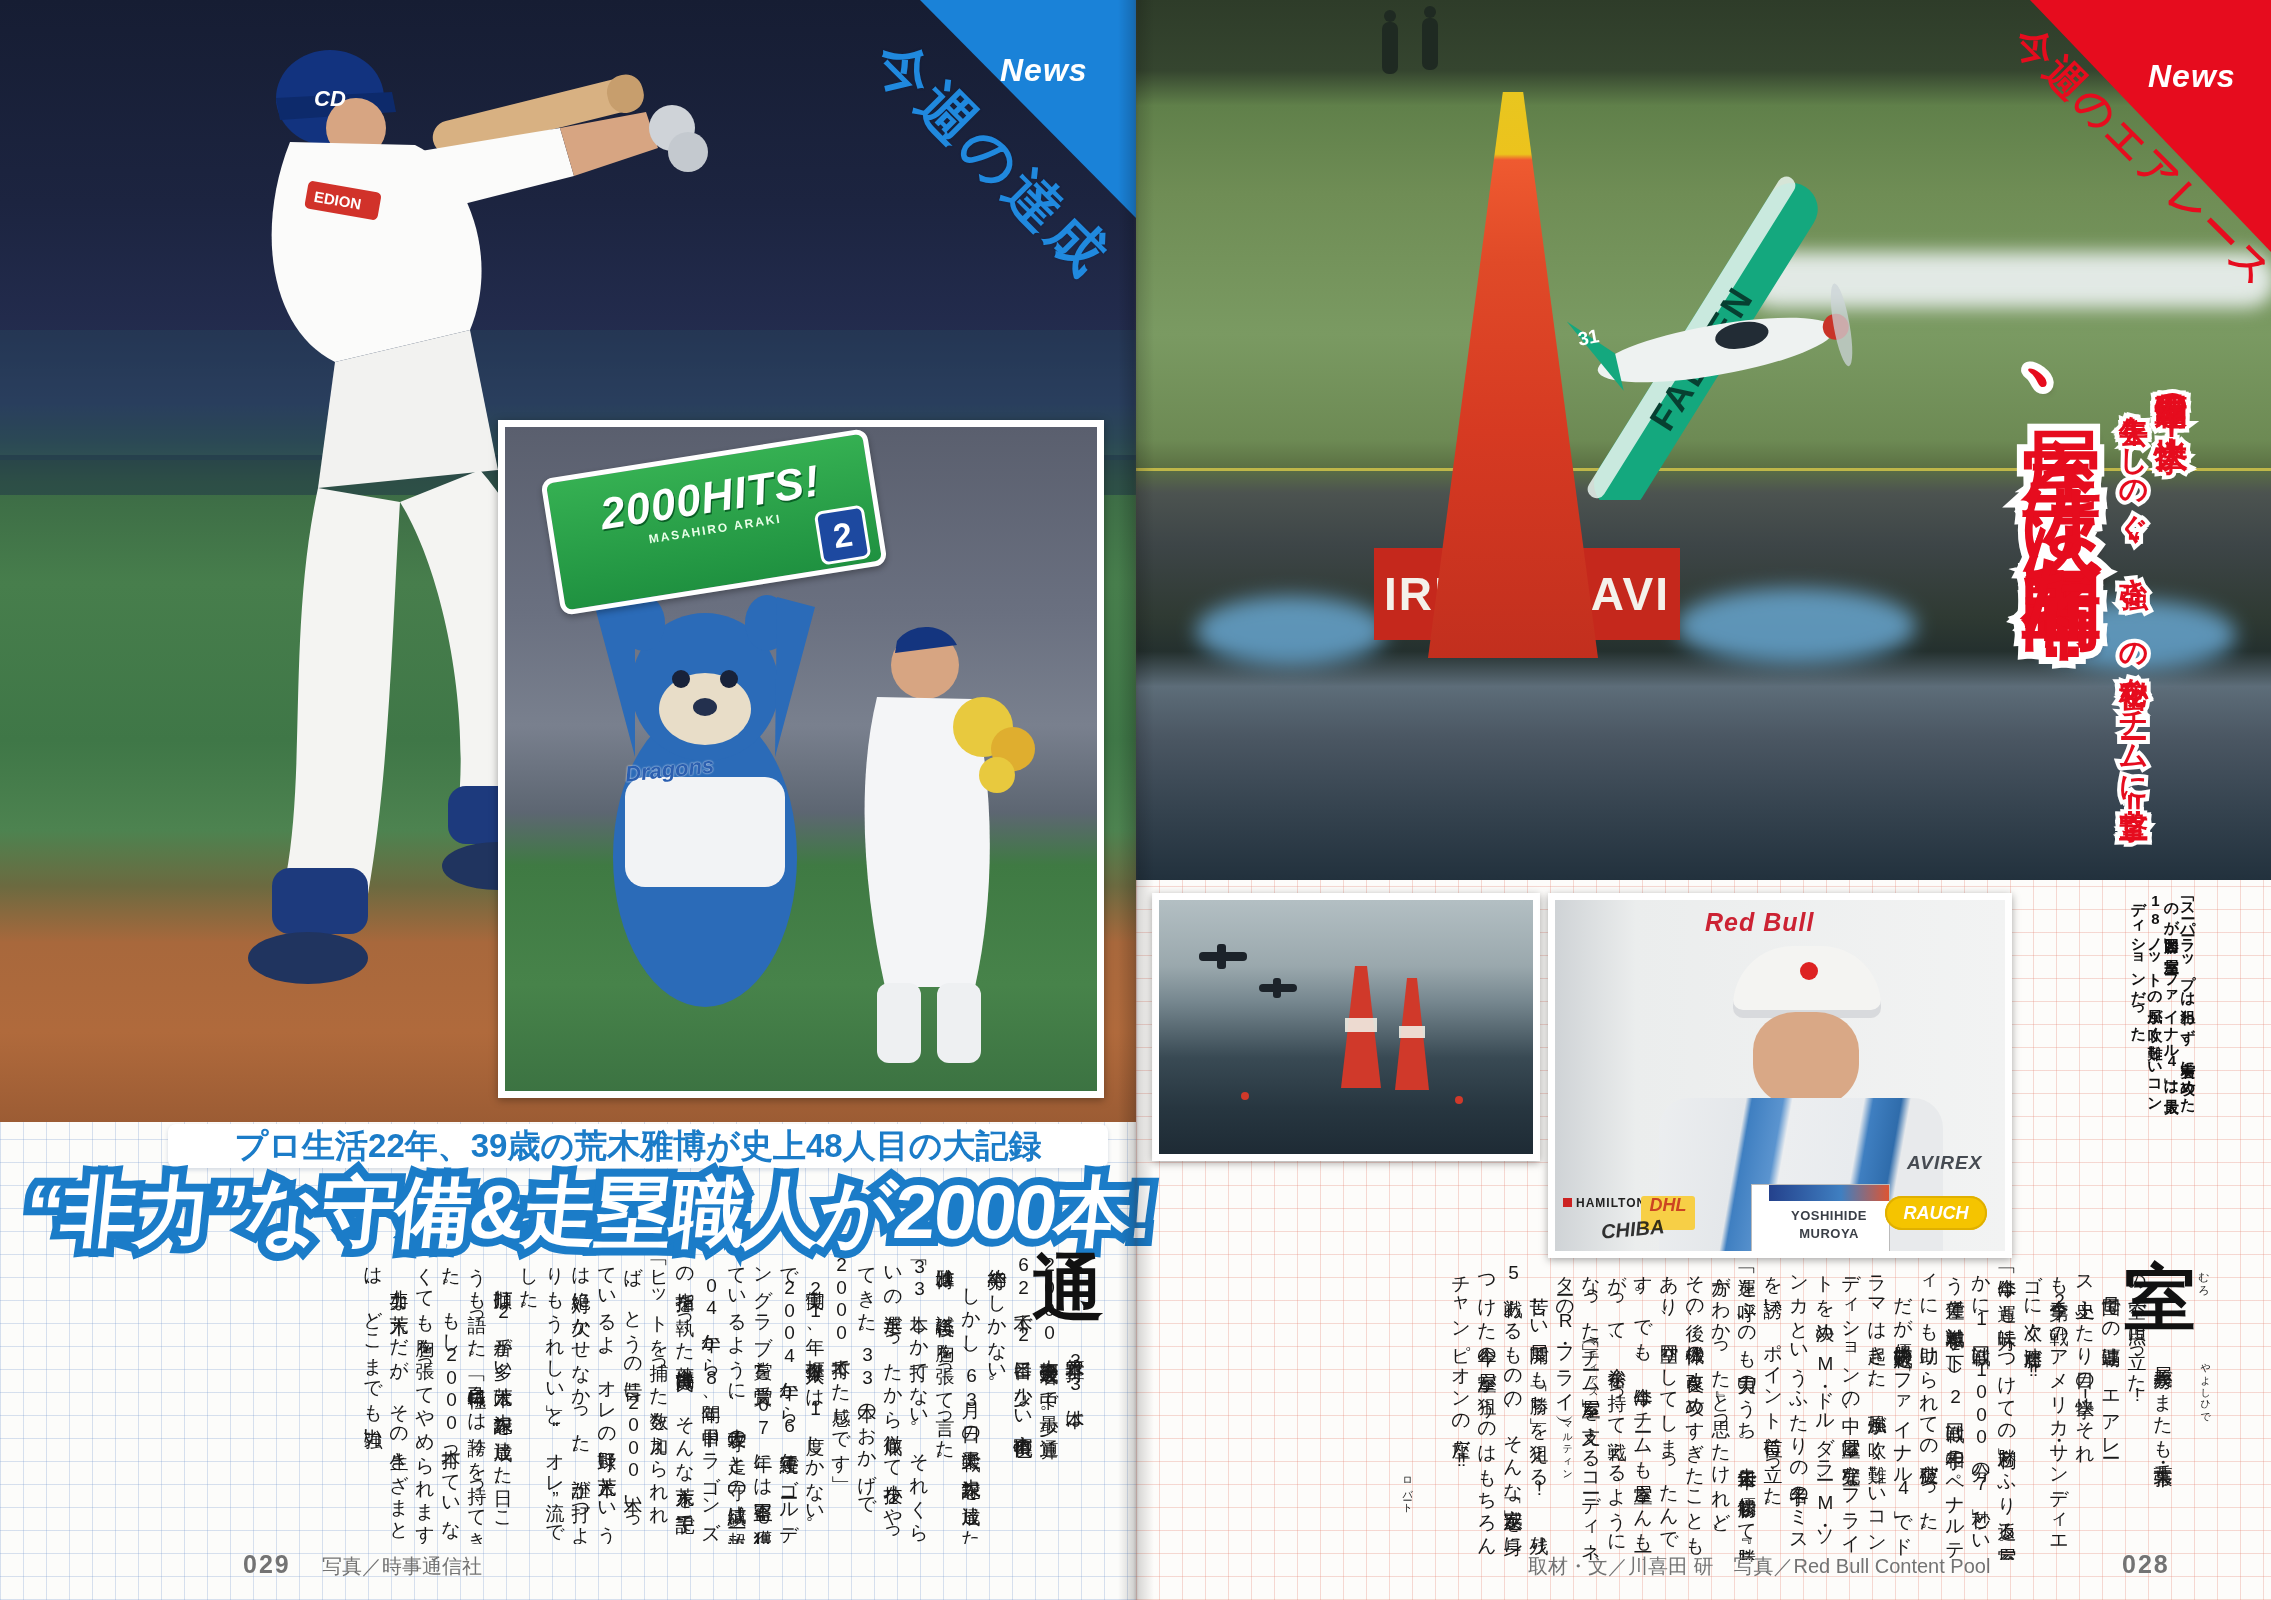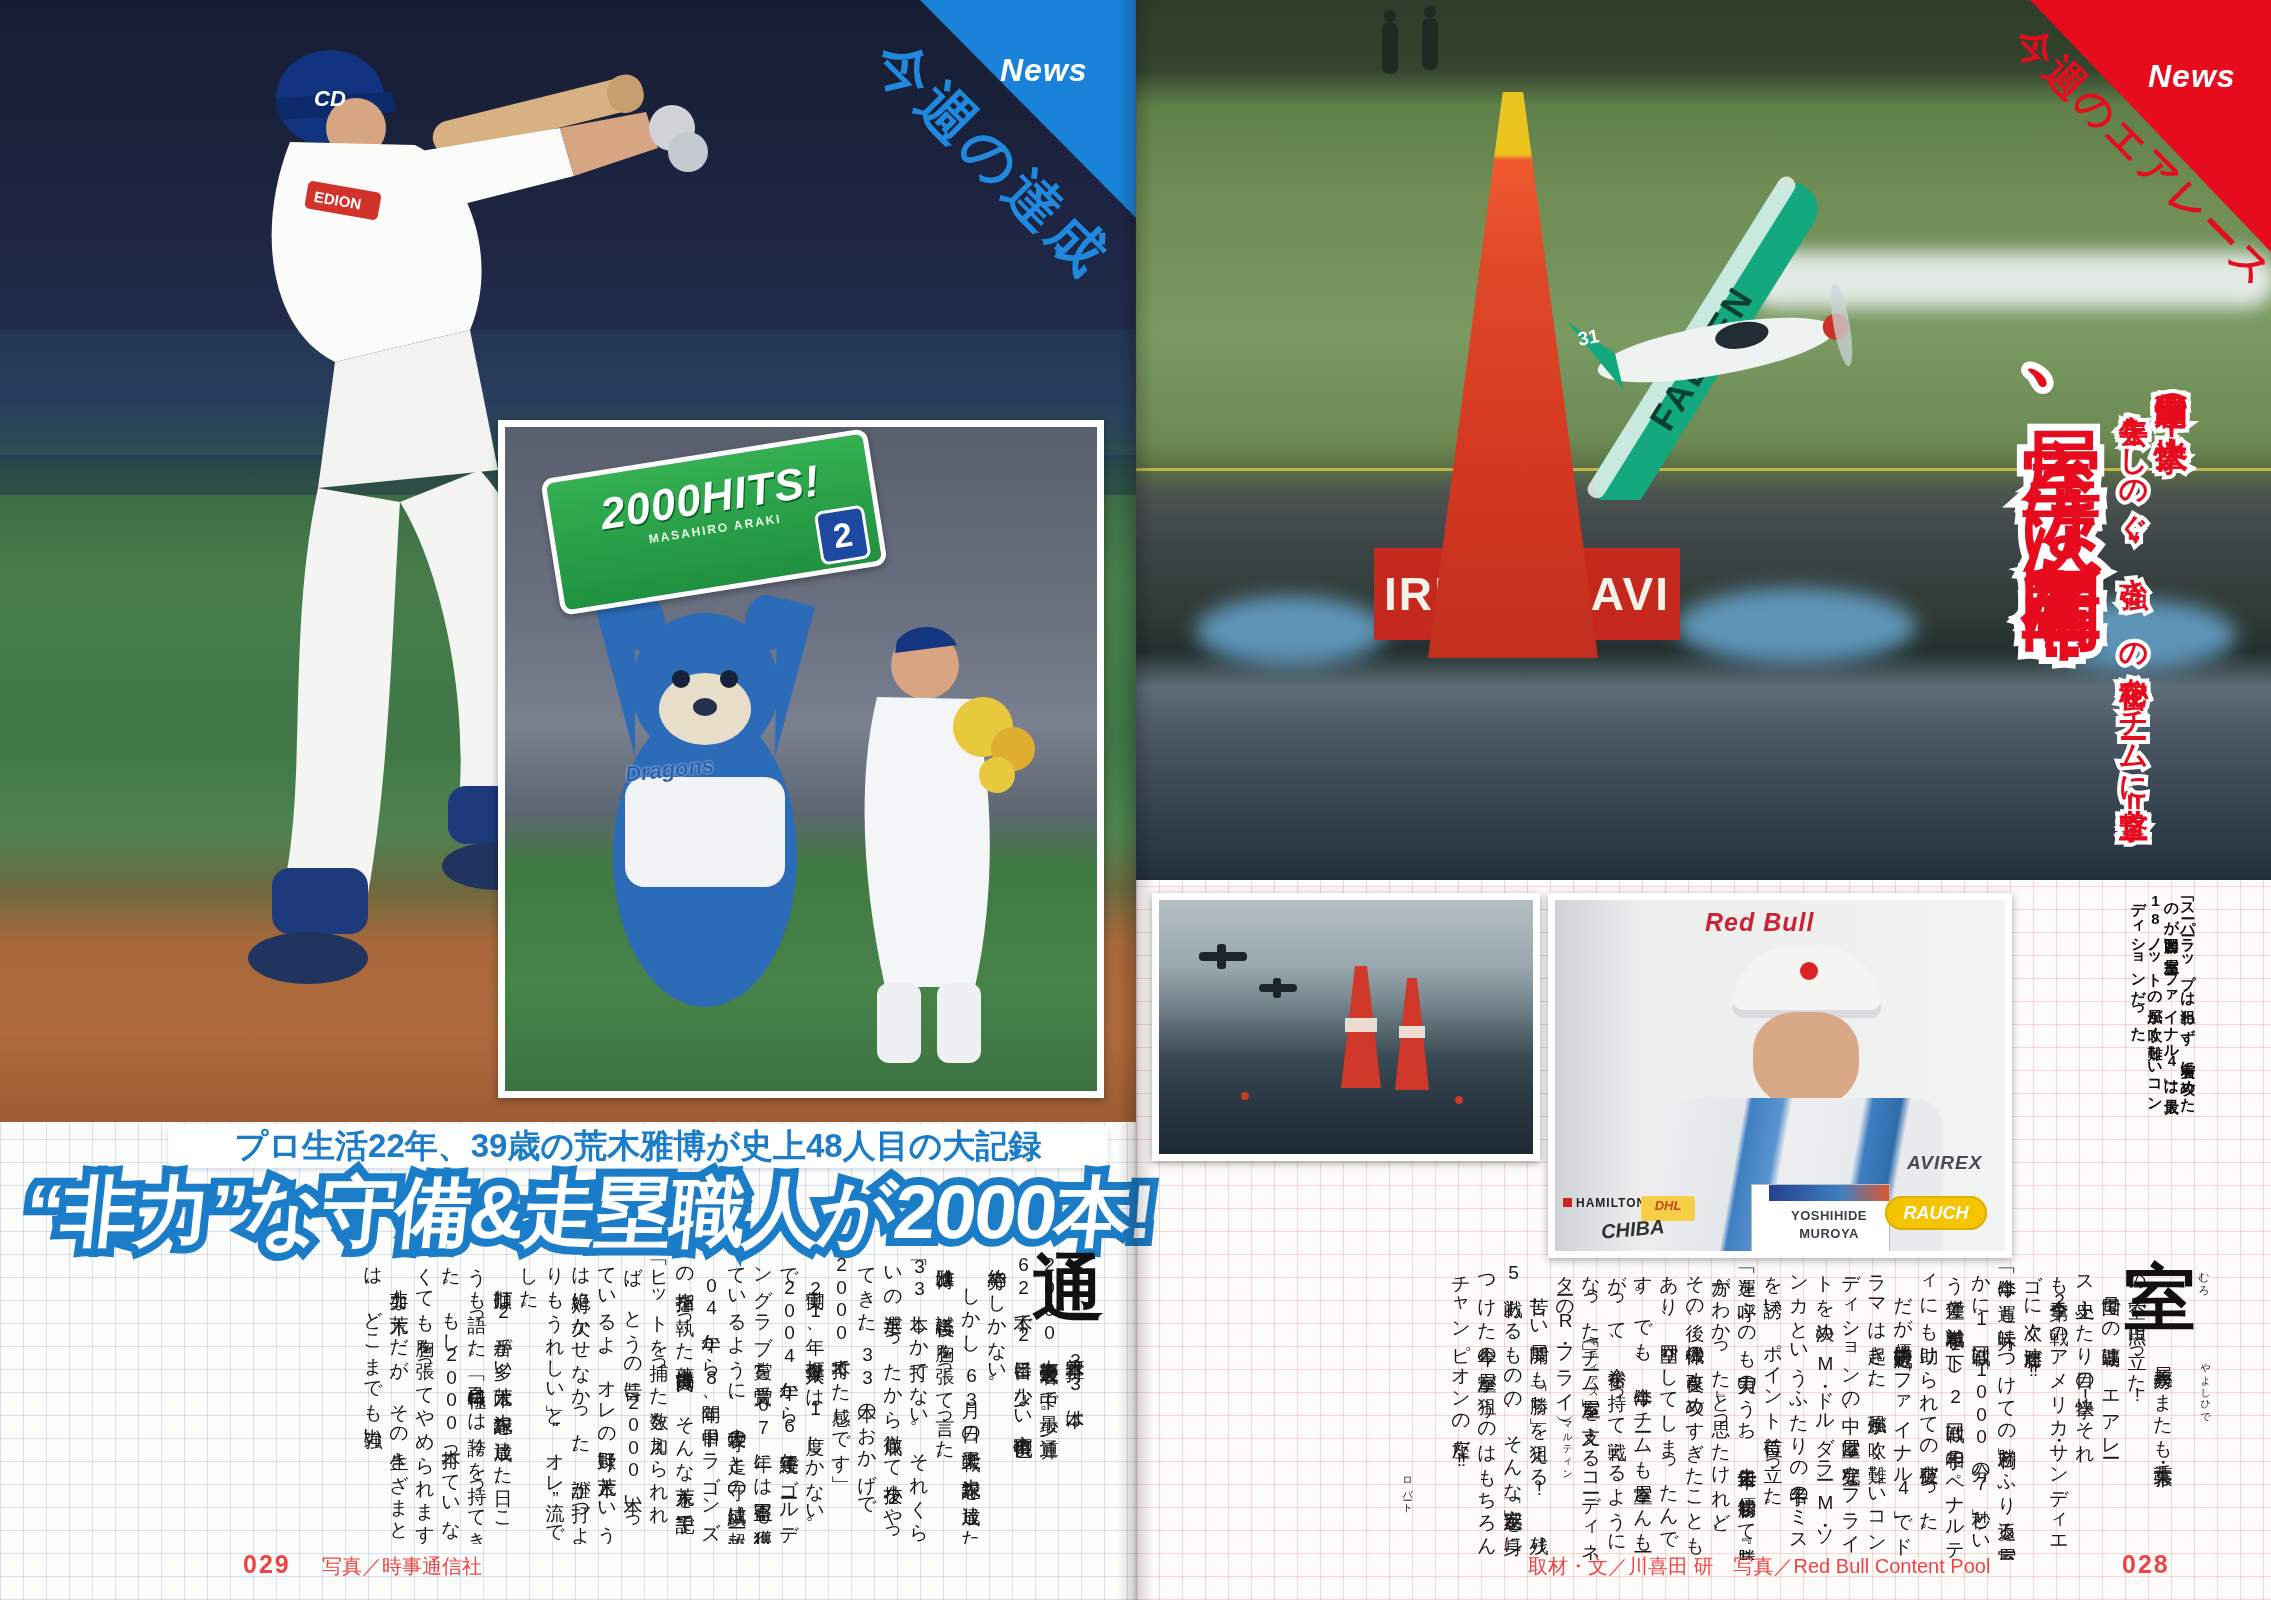--- a/index.html
+++ b/index.html
@@ -70,21 +70,21 @@
     letter-spacing:1.5px; color:#191919; white-space:pre-wrap; overflow:hidden; z-index:10; font-weight:500; }
   .vbody .dc-spacer { float:right; width:82px; height:94px; }
   .dropcap { position:absolute; font-size:72px; font-weight:900; color:#111; z-index:11; line-height:1; }
   .vb-left { left:62px; top:1254px; width:1052px; height:290px; }
   .dc-left { left:1032px; top:1252px; }
   .vb-right { left:1152px; top:1262px; width:1050px; height:298px; }
   .dc-right { left:2124px; top:1262px; }
   .ruby-v { position:absolute; writing-mode:vertical-rl; text-orientation:upright; font-size:11px; color:#222; z-index:12; letter-spacing:1px; }
 
   
-  .footer-txt { position:absolute; top:1550px; z-index:10; font-size:20px; color:#ef4444; }
+  .footer-txt { position:absolute; top:1550px; z-index:10; font-size:20px; color:#737373; }
   .pgnum { font-weight:900; font-size:25px; letter-spacing:2px; }
 
   
   .rp-photo { position:absolute; left:1136px; top:0; width:1135px; height:880px; overflow:hidden; z-index:1;
     background:linear-gradient(180deg,#2e3c29 0%,#35452f 8%,#60804a 12%,#6f8d55 22%,#7a9a62 38%,#6d8a54 50%,#5c7244 53%,#4c5350 56%,#3d4547 62%,#2f3a33 70%,#24302e 74%,#5d6d79 78%,#4a5662 84%,#35434f 92%,#22313d 100%); }
   .yellow-line { position:absolute; left:0; top:468px; width:1135px; height:3px; background:#d8c94a; opacity:.8; }
   .smoke-blue { position:absolute; border-radius:50%; filter:blur(10px); background:#6fb4e4; opacity:.75; }
   .smoke-trail { position:absolute; height:56px; border-radius:28px; background:#eef3f4; filter:blur(9px); opacity:.9; }
   .pylon { position:absolute; left:292px; top:92px; width:170px; height:566px; z-index:3;
     clip-path:polygon(44% 0,56% 0,100% 100%,0 100%);
@@ -124,22 +124,22 @@
   .trophy { position:absolute; left:112px; top:218px; width:122px; height:122px; border-radius:50%; border:13px solid #c6a144;
     background:repeating-conic-gradient(#efe8d6 0 5deg, #c9a95c 5deg 8deg); box-shadow:0 2px 6px rgba(0,0,0,.3); }
   .trophy .rank { position:absolute; left:50%; top:50%; transform:translate(-50%,-50%); width:42px; height:42px; border-radius:50%;
     background:#d92b2b; color:#fff; font-size:15px; font-weight:900; text-align:center; line-height:42px; }
   .nameboard { position:absolute; left:196px; top:284px; width:120px; height:66px; background:#fff; border:1px solid #bbb; text-align:center;padding-left:17px; }
   .nameboard .strip { height:16px; background:linear-gradient(90deg,#24418c,#3f7fc1 60%,#d53); }
   .nameboard .nm { font-size:13px; font-weight:800; color:#3a3f47; line-height:1.35; margin-top:6px; letter-spacing:.5px; }
   .avirex-logo { position:absolute; left:352px; top:252px; color:#464b52; font-weight:900; font-style:italic; font-size:19px; letter-spacing:1px; }
   .hamilton-logo { position:absolute; left:8px; top:296px; color:#222; font-weight:700; font-size:12px; letter-spacing:1px; }
   .hamilton-logo::before { content:""; display:inline-block; width:9px; height:9px; background:#c22; margin-right:4px; }
-  .dhl-logo { position:absolute; left:86px; top:296px; width:54px; height:25px; background:#f7cf46; color:#c42; font-weight:900; font-style:italic;
-    font-size:13px; text-align:center; line-height:19px; border-radius:3px; }
+  .dhl-logo { position:absolute; left:86px; top:296px; width:54px; height:34px; background:#f7cf46; color:#c42; font-weight:900; font-style:italic;
+    font-size:18px; text-align:center; line-height:19px; border-radius:3px; }
   .rauch-logo { position:absolute; left:330px; top:296px; width:102px; height:34px; background:#f5c400; border-radius:17px; color:#fff;
     font-weight:900; font-style:italic; text-align:center; line-height:34px; font-size:18px; box-shadow:inset 0 0 0 2px #e0b000; }
   .chiba-logo { position:absolute; left:46px; top:318px; color:#111; font-weight:900; font-style:italic; font-size:20px; transform:rotate(-5deg); opacity:.85; }
 </style>
 </head>
 <body>
 
 <div class="spread">
 
   <div class="pg-bg left"></div>

